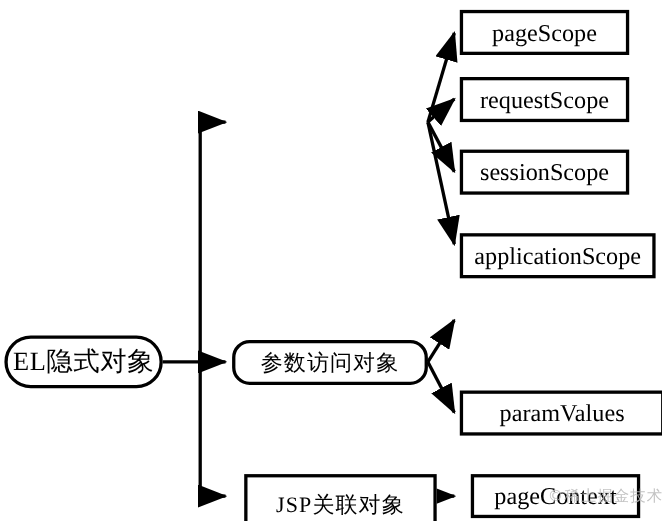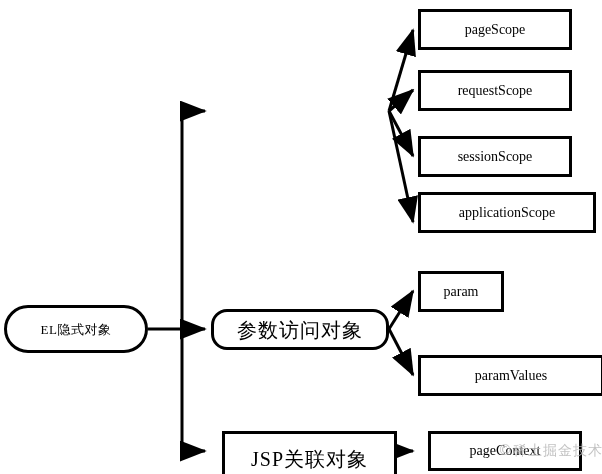--- a/index.html
+++ b/index.html
@@ -30,29 +30,29 @@
     align-items: center;
     justify-content: center;
     background: #ffffff;
     border: 3px solid #000000;
     color: #000000;
     line-height: 1;
     white-space: nowrap;
   }
   .node-root {
     border-radius: 26px;
-    font-size: 13px;
+    font-size: 24px;
     letter-spacing: 0.5px;
   }
   .node-group {
     font-size: 20px;
     letter-spacing: 1px;
   }
   .node-leaf {
-    font-size: 14px;
+    font-size: 22px;
     border-width: 3px;
   }
   .watermark {
     position: absolute;
     color: #b9b9b9;
     font-size: 14px;
     letter-spacing: 1px;
     white-space: nowrap;
     font-family: "DejaVu Sans", sans-serif;
     opacity: 0.85;
@@ -115,27 +115,24 @@
   </div>
 
   <div class="node node-leaf" style="left:418px; top:70px; width:154px; height:41px;">
     <span>requestScope</span>
   </div>
 
   <div class="node node-leaf" style="left:418px; top:136px; width:154px; height:41px;">
     <span>sessionScope</span>
   </div>
 
-  <div class="node node-leaf" style="left:418px; top:192px; width:178px; height:41px;">
+  <div class="node node-leaf" style="left:418px; top:212px; width:178px; height:41px;">
     <span>applicationScope</span>
   </div>
 
-  <div class="node node-leaf" style="left:418px; top:271px; width:86px; height:41px;">
-    <span>param</span>
-  </div>
 
   <div class="node node-leaf" style="left:418px; top:355px; width:186px; height:41px;">
     <span>paramValues</span>
   </div>
 
   <div class="node node-leaf" style="left:428px; top:431px; width:154px; height:40px;">
     <span>pageContext</span>
   </div>
 
   <div class="watermark" style="left:498px; top:442px;">©稀土掘金技术社区</div>

